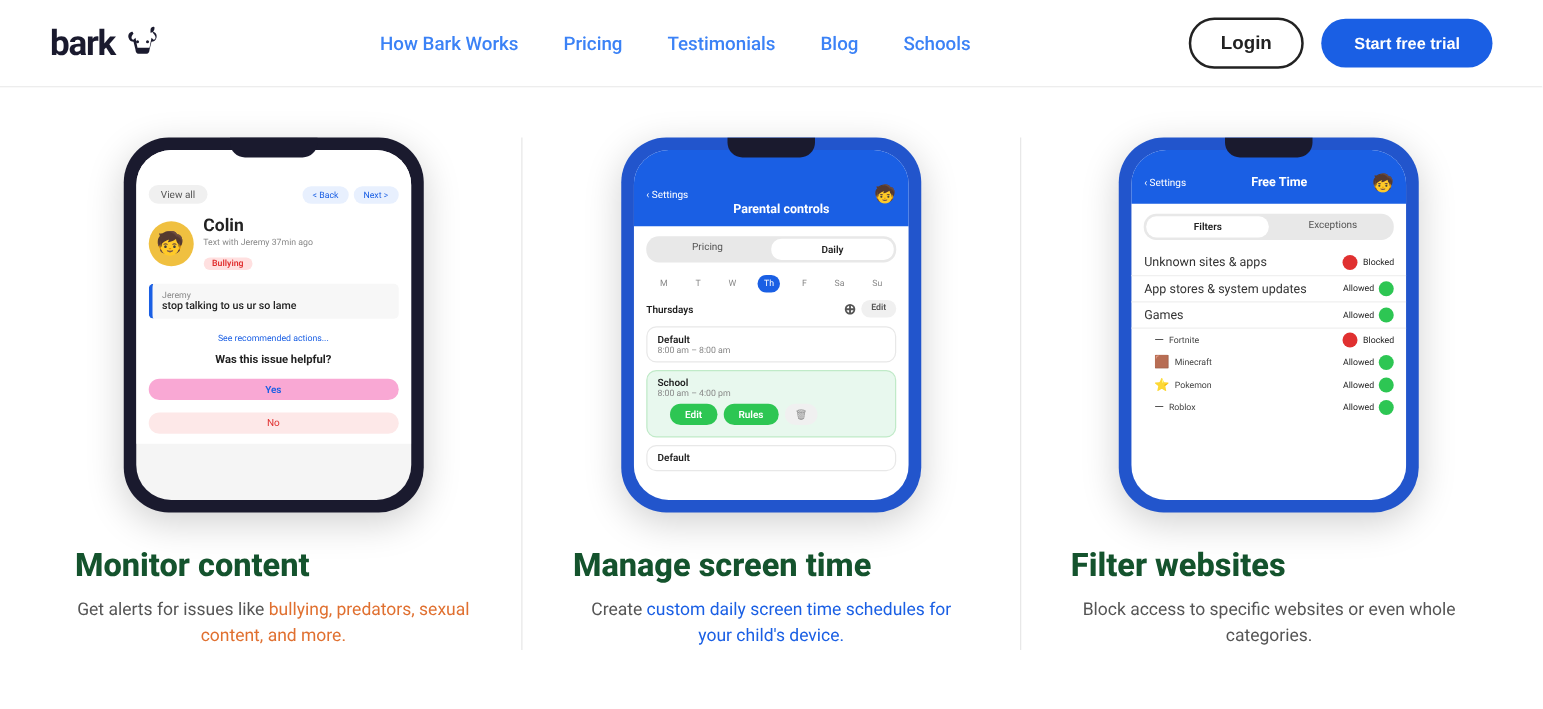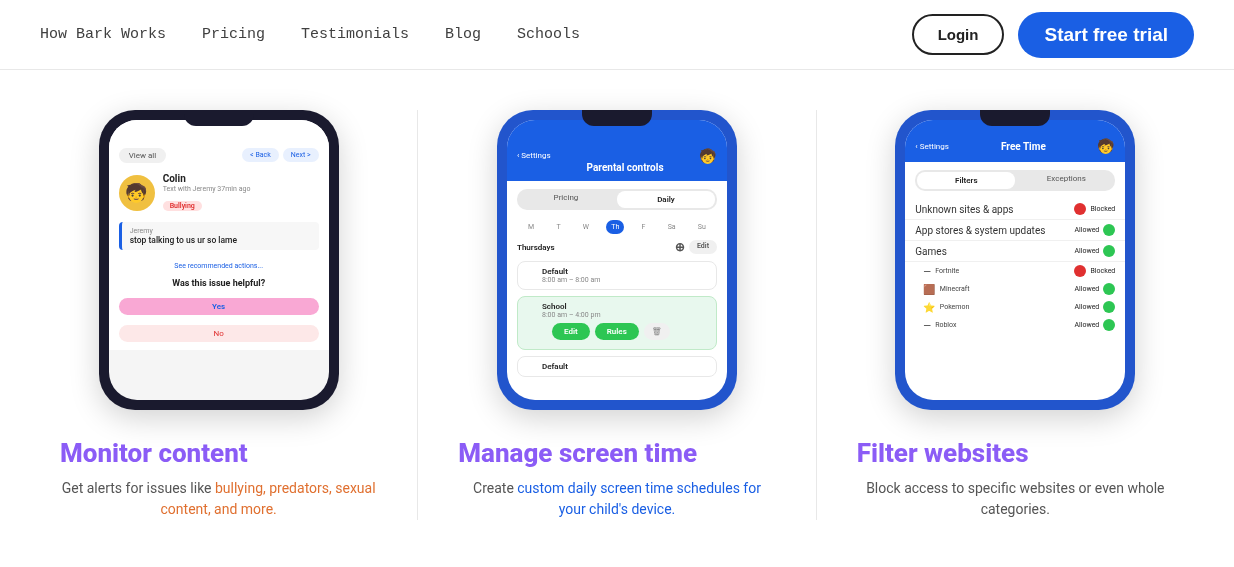--- a/index.html
+++ b/index.html
@@ -31,23 +31,22 @@
       height: 32px;
     }
     nav {
       display: flex;
       align-items: center;
       gap: 36px;
     }
     nav a {
       text-decoration: none;
       font-size: 15px;
-      color: #404040;
+      color: #3b82f6;
       font-weight: 500;
-      font-family: Liberation Mono, monospace;
     }
     .nav-actions {
       display: flex;
       align-items: center;
       gap: 14px;
     }
     .btn-login {
       padding: 10px 24px;
       border: 2px solid #222;
       border-radius: 50px;
@@ -56,21 +55,21 @@
       font-weight: 600;
       cursor: pointer;
       color: #222;
     }
     .btn-trial {
       padding: 12px 26px;
       background: #1a5fe4;
       border: none;
       border-radius: 50px;
       color: #fff;
-      font-size: 19px;
+      font-size: 13px;
       font-weight: 600;
       cursor: pointer;
     }
 
     
     .features-section {
       display: flex;
       justify-content: center;
       align-items: flex-start;
       padding: 40px 60px 40px;
@@ -120,21 +119,21 @@
     .screen1 {
       background: #fff;
       display: flex;
       flex-direction: column;
       padding: 20px 10px 8px;
       gap: 6px;
     }
     .screen1-topbar {
       display: flex;
       justify-content: space-between;
-      align-items: flex-start;
+      align-items: flex-end;
       margin-top: 8px;
     }
     .s1-viewall {
       background: #f0f0f0;
       border-radius: 12px;
       padding: 3px 10px;
       font-size: 8px;
       color: #555;
     }
     .s1-nav-btns {
@@ -157,21 +156,21 @@
     .s1-avatar {
       width: 36px;
       height: 36px;
       border-radius: 50%;
       background: #f0c040;
       display: flex;
       align-items: center;
       justify-content: center;
       font-size: 18px;
     }
-    .s1-name { font-size: 10px; font-weight: 700; color: #222; }
+    .s1-name { font-size: 14px; font-weight: 700; color: #222; }
     .s1-sub { font-size: 7px; color: #888; margin-top: 1px; }
     .s1-badge {
       display: inline-block;
       background: #ffe0e0;
       color: #e03030;
       border-radius: 8px;
       padding: 1px 7px;
       font-size: 7px;
       font-weight: 600;
       margin-top: 2px;
@@ -268,21 +267,21 @@
     .s2-edit-btn {
       background: #f0f0f0;
       border-radius: 8px;
       padding: 2px 8px;
       font-size: 7px;
       color: #555;
     }
     .s2-schedule-item {
       margin: 3px 10px;
       border-radius: 8px;
-      padding: 5px 24px;
+      padding: 5px 8px;
       border: 1px solid #e8e8e8;
     }
     .s2-sched-name { font-size: 8px; font-weight: 600; color: #222; }
     .s2-sched-time { font-size: 7px; color: #888; }
     .s2-schedule-item.active-sched {
       background: #e8f8ee;
       border-color: #c0eac8;
     }
     .s2-bottom-btns {
       display: flex;
@@ -379,21 +378,21 @@
       align-items: center;
       padding: 3px 10px 3px 18px;
     }
     .s3-game-label { font-size: 7px; color: #444; display: flex; align-items: center; gap: 4px; }
     .s3-game-icon { font-size: 10px; }
 
     
     .feature-title {
       font-size: 26px;
       font-weight: 800;
-      color: #8b5cf6;
+      color: #14532d;
       margin-top: 28px;
       text-align: left;
       align-self: flex-start;
       width: 100%;
     }
     .feature-desc {
       font-size: 14px;
       color: #555;
       margin-top: 10px;
       text-align: center;
@@ -409,20 +408,29 @@
       width: 1px;
       background: #e8e8e8;
       align-self: stretch;
       margin: 0;
     }
   </style>
 </head>
 <body>
 
 <header>
+  <a class="logo" href="#">
+    <span class="logo-text">bark</span>
+    <svg class="logo-icon" viewBox="0 0 40 40" fill="none" xmlns="http://www.w3.org/2000/svg">
+      <path d="M30 8c2 0 5 2 4 6-1 3-3 4-5 4l-2 8c0 2-1 4-3 4H16c-2 0-3-2-3-4l-2-8c-2 0-4-1-5-4-1-4 2-6 4-6l1 2c-1 1-2 2-2 4 0 1 1 2 2 2l2-2 2 10h12l2-10 2 2c1 0 2-1 2-2 0-2-1-3-2-4z" fill="#1a1a2e"></path>
+      <circle cx="15" cy="18" r="1.5" fill="#1a1a2e"></circle>
+      <circle cx="25" cy="18" r="1.5" fill="#1a1a2e"></circle>
+      <path d="M28 6c0-3 4-4 4-2s-1 5-4 5" fill="#1a1a2e"></path>
+    </svg>
+  </a>
 
   <nav>
     <a href="#">How Bark Works</a>
     <a href="#">Pricing</a>
     <a href="#">Testimonials</a>
     <a href="#">Blog</a>
     <a href="#">Schools</a>
   </nav>
 
   <div class="nav-actions">

